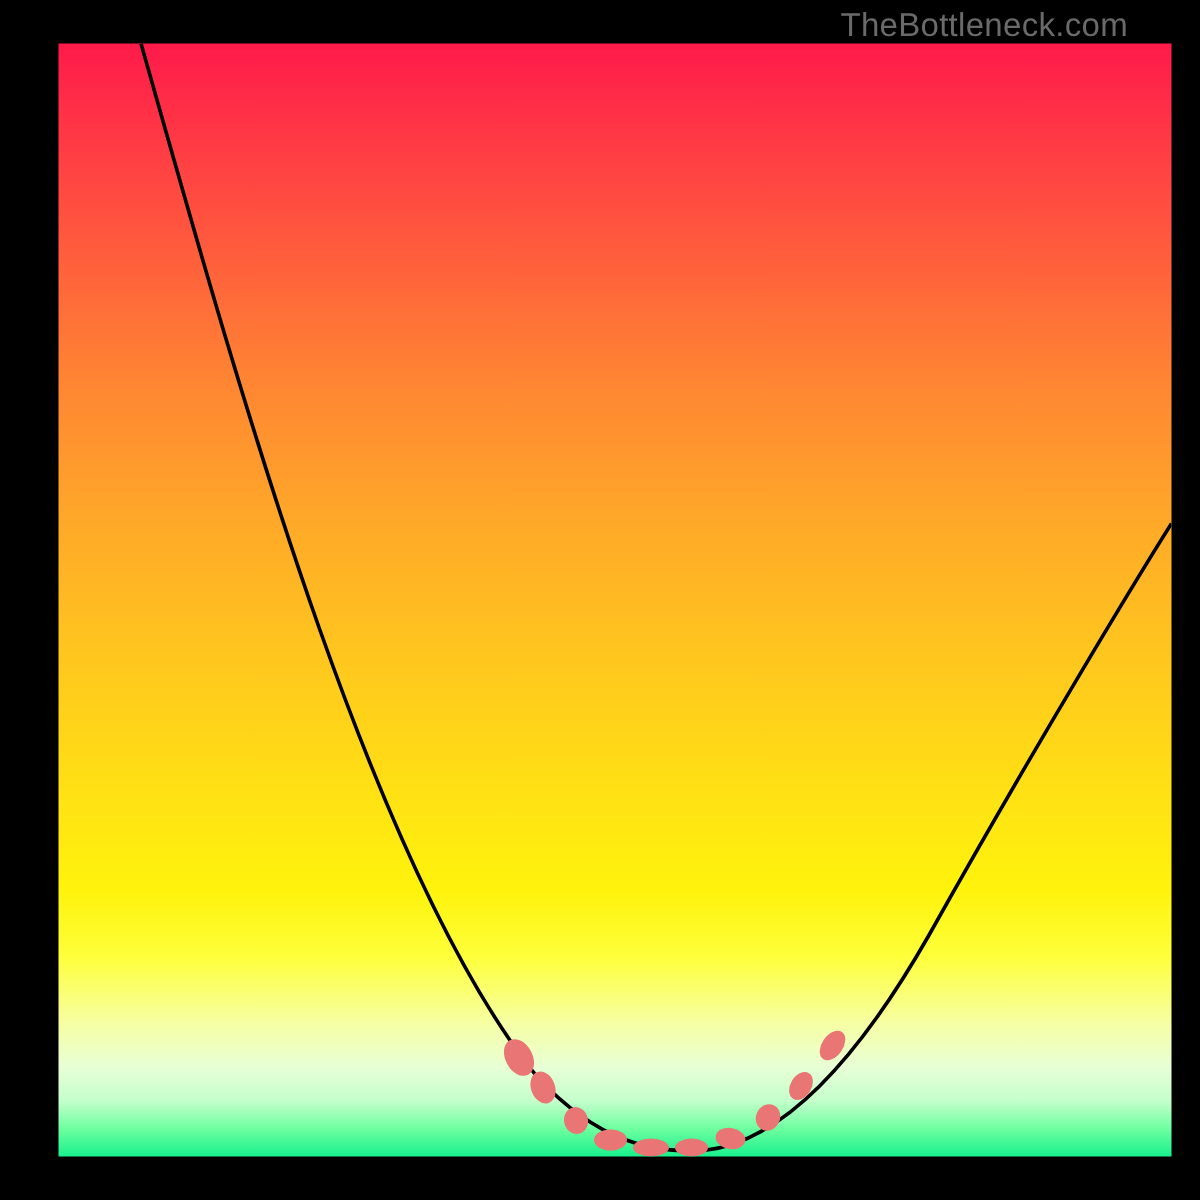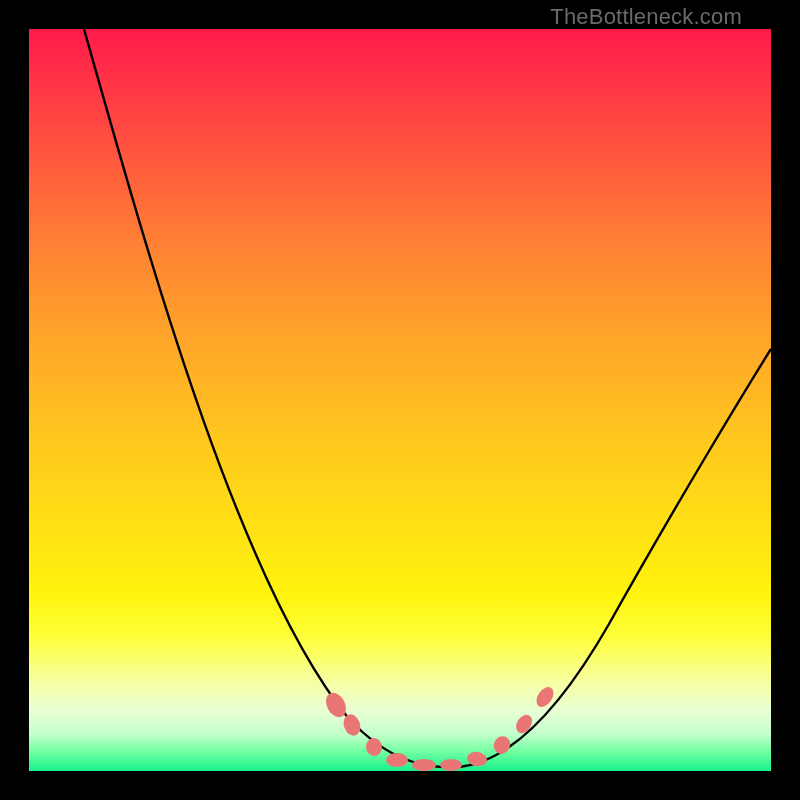--- a/index.html
+++ b/index.html
@@ -7,21 +7,21 @@
     padding: 0;
     width: 800px;
     height: 800px;
     overflow: hidden;
     background: #000;
     font-family: Arial, Helvetica, sans-serif;
   }
   .frame {
     position: absolute;
     top: 0;
-    left: 0;
+    left: 10px;
     width: 752px;
     height: 800px;
     background: #000;
   }
   .plot-area {
     position: absolute;
     top: 29px;
     left: 29px;
     width: 742px;
     height: 742px;

